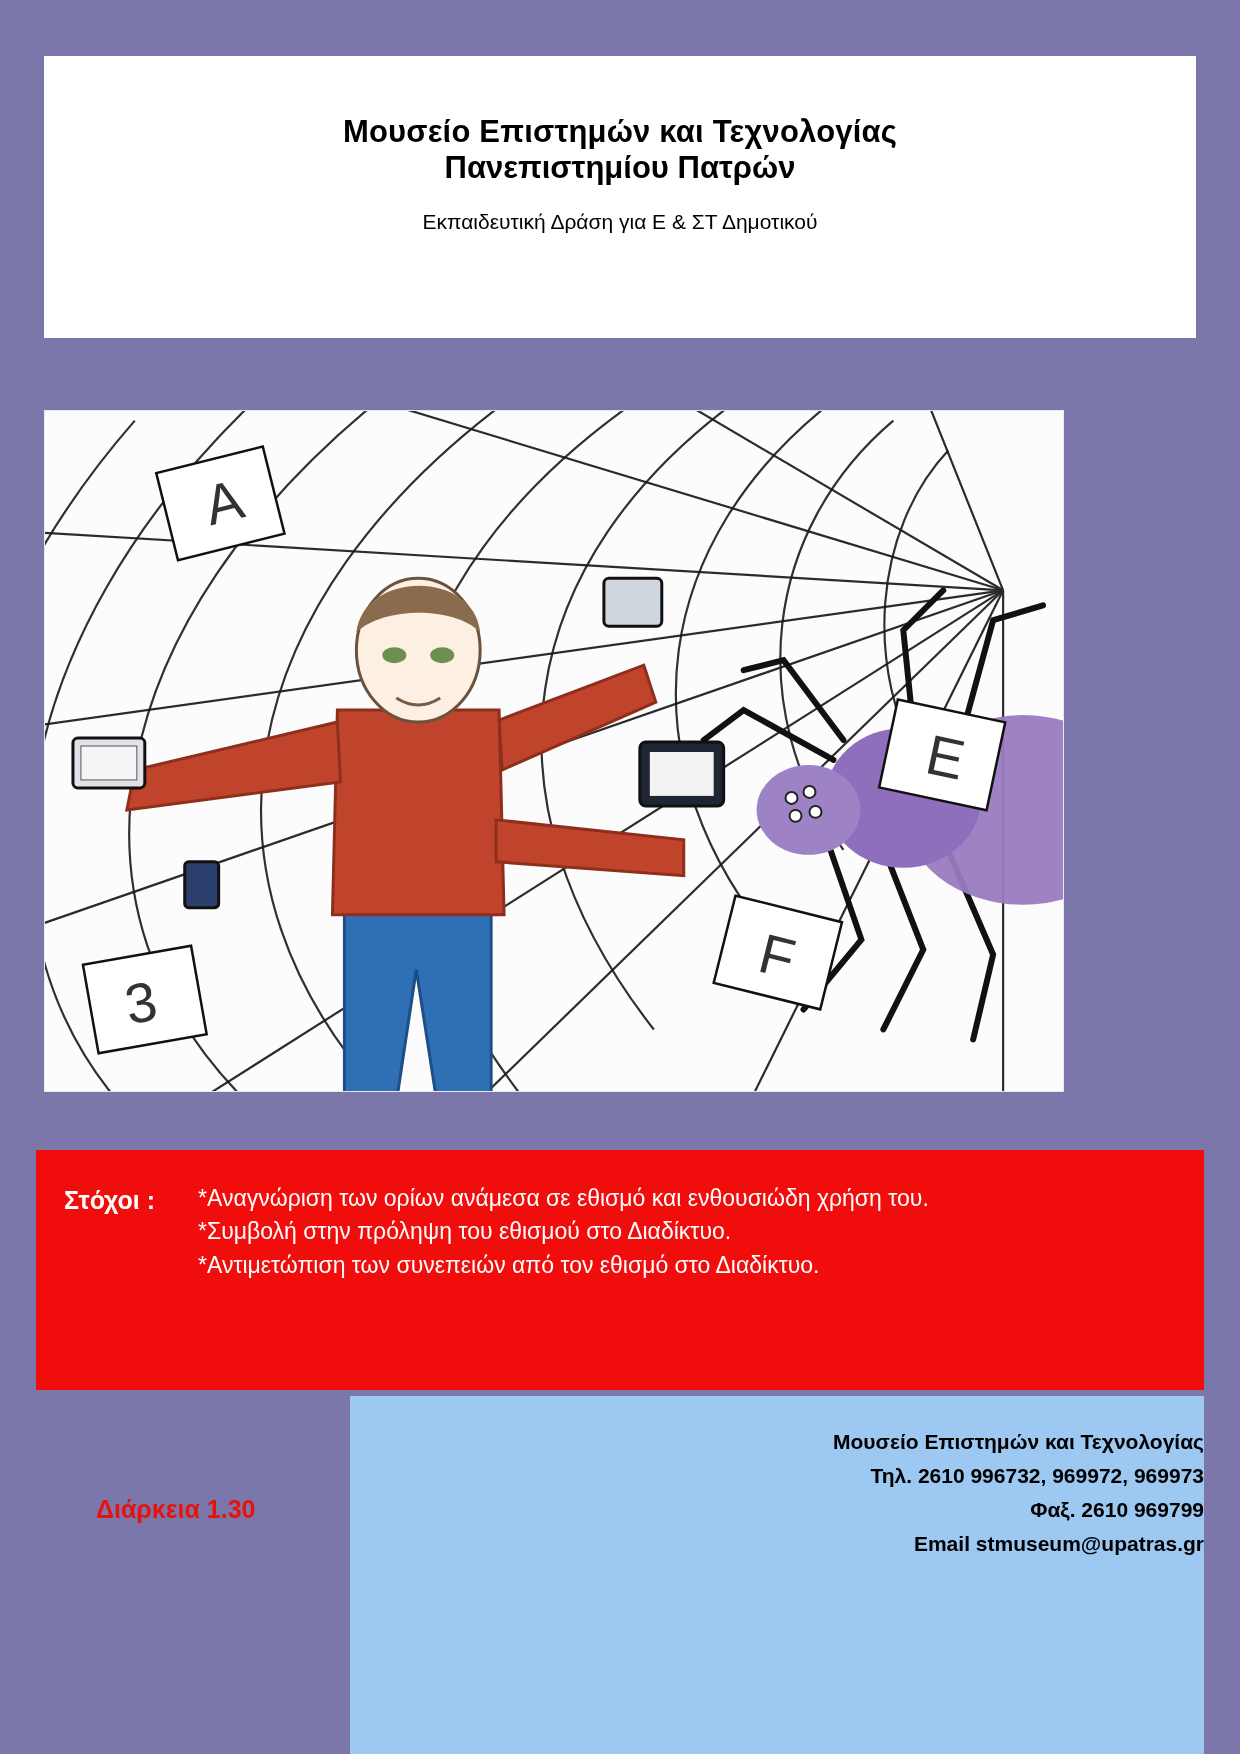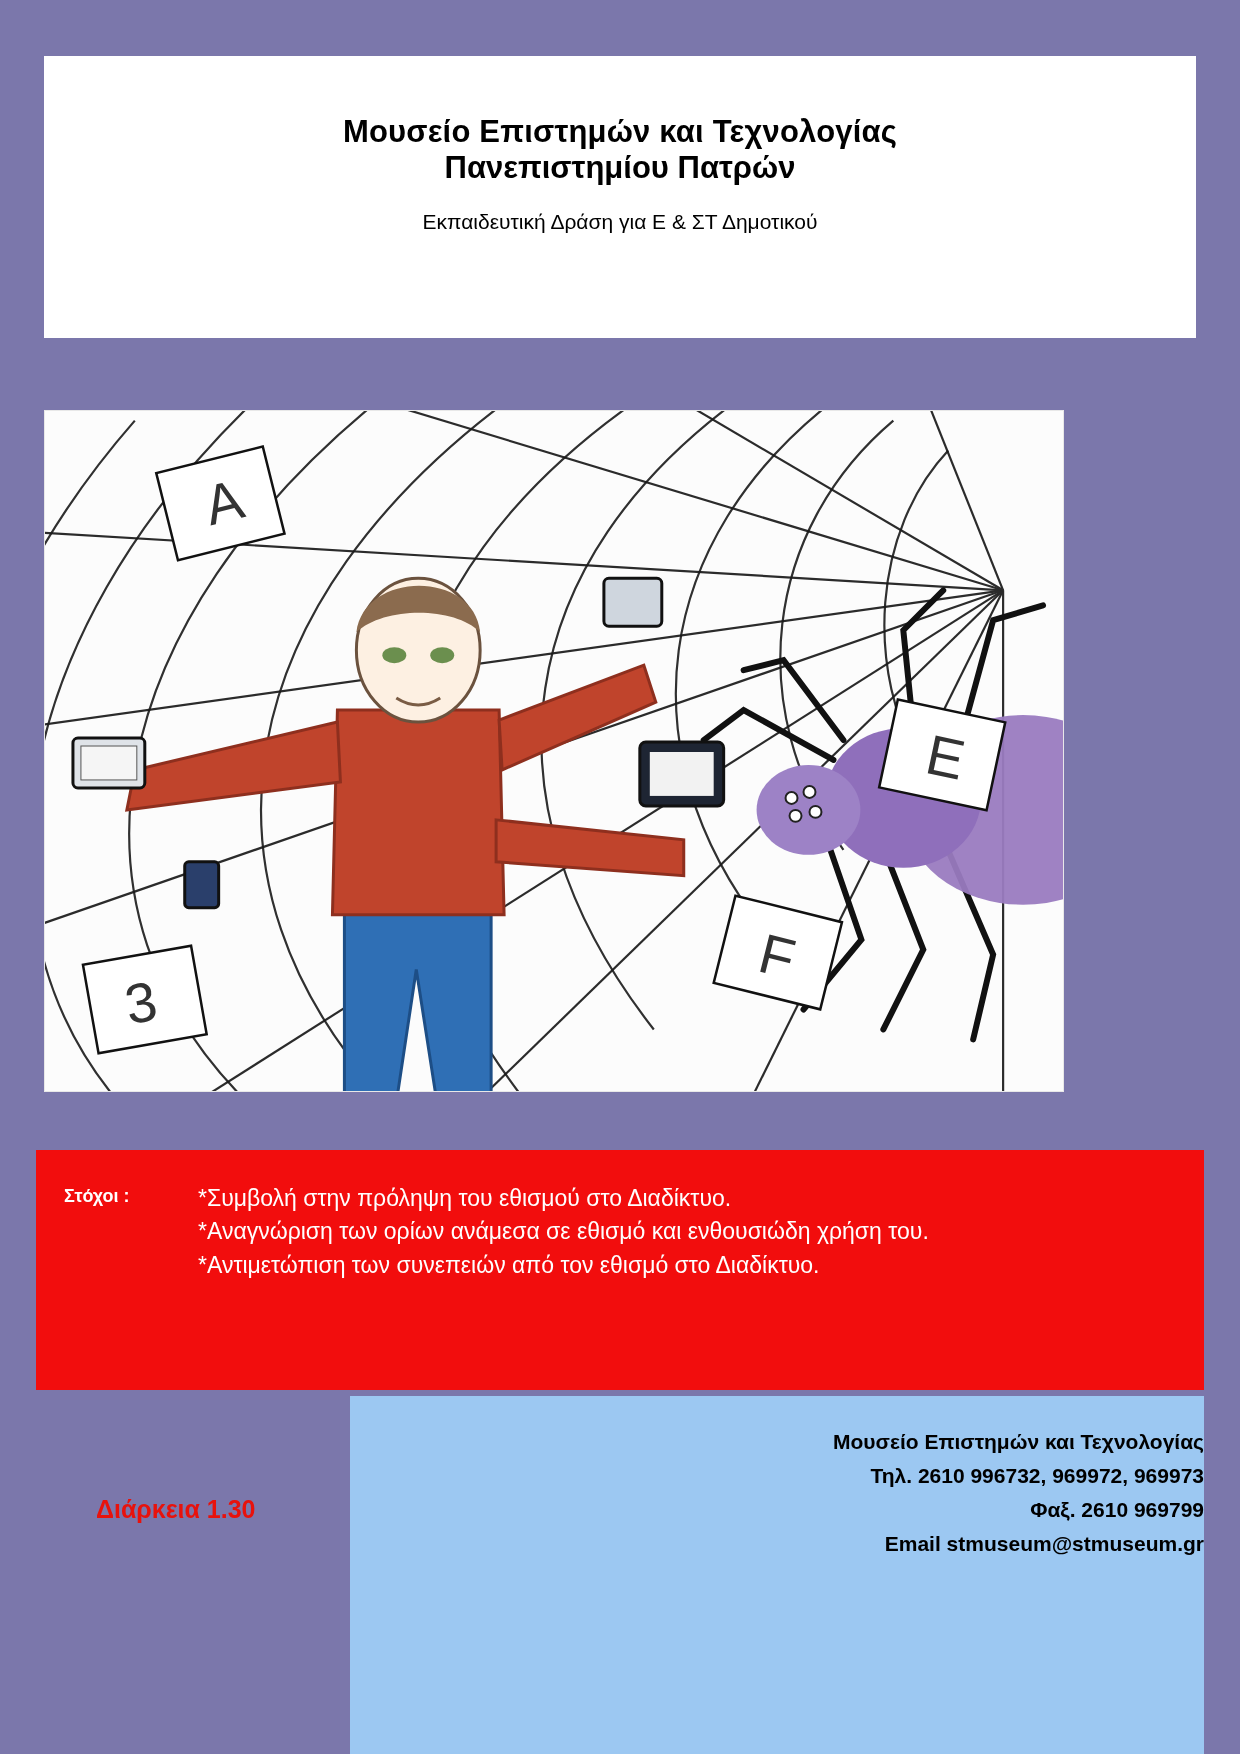--- a/index.html
+++ b/index.html
@@ -81,21 +81,21 @@
     top: 1150px;
     width: 1168px;
     height: 240px;
     background: #f20d0d;
     box-sizing: border-box;
   }
   .goals-label {
     position: absolute;
     left: 28px;
     top: 36px;
-    font-size: 18px;
+    font-size: 25px;
     font-weight: bold;
     color: #ffffff;
   }
   .goals-list {
     position: absolute;
     left: 162px;
     top: 32px;
     right: 12px;
   }
   .goal-item {
@@ -242,28 +242,28 @@
           <rect x="680" y="498" width="110" height="90" fill="#fff" stroke="#111" stroke-width="2.5"></rect>
           <text x="718" y="566" font-size="56">F</text>
         </g>
       </g>
     </svg>
   </div>
 
   <div class="goals-band">
     <div class="goals-label">Στόχοι :</div>
     <div class="goals-list">
+      <div class="goal-item">*Αναγνώριση των ορίων ανάμεσα σε εθισμό και ενθουσιώδη χρήση του.</div>
       <div class="goal-item">*Συμβολή στην πρόληψη του εθισμού στο Διαδίκτυο.</div>
-      <div class="goal-item">*Αναγνώριση των ορίων ανάμεσα σε εθισμό και ενθουσιώδη χρήση του.</div>
       <div class="goal-item">*Αντιμετώπιση των συνεπειών από τον εθισμό στο Διαδίκτυο.</div>
     </div>
   </div>
 
   <div class="footer-blue"></div>
   <div class="duration">Διάρκεια  1.30</div>
   <div class="footer-contact">
     <div>Μουσείο Επιστημών και Τεχνολογίας</div>
     <div>Τηλ. 2610 996732, 969972, 969973</div>
     <div>Φαξ. 2610 969799</div>
-    <div>Email stmuseum@stmuseum.gr</div>
+    <div>Email stmuseum@upatras.gr</div>
   </div>
 
 </div>
 
 </body></html>

